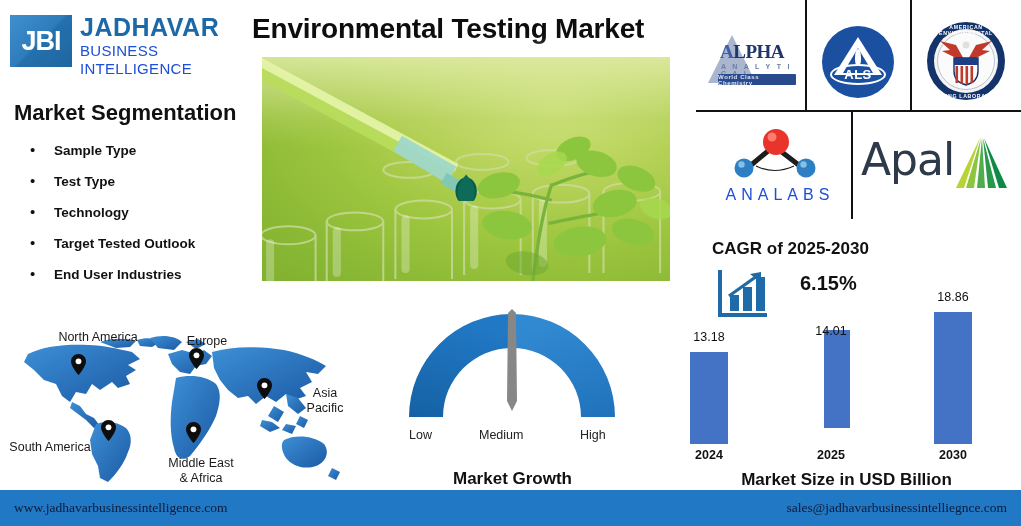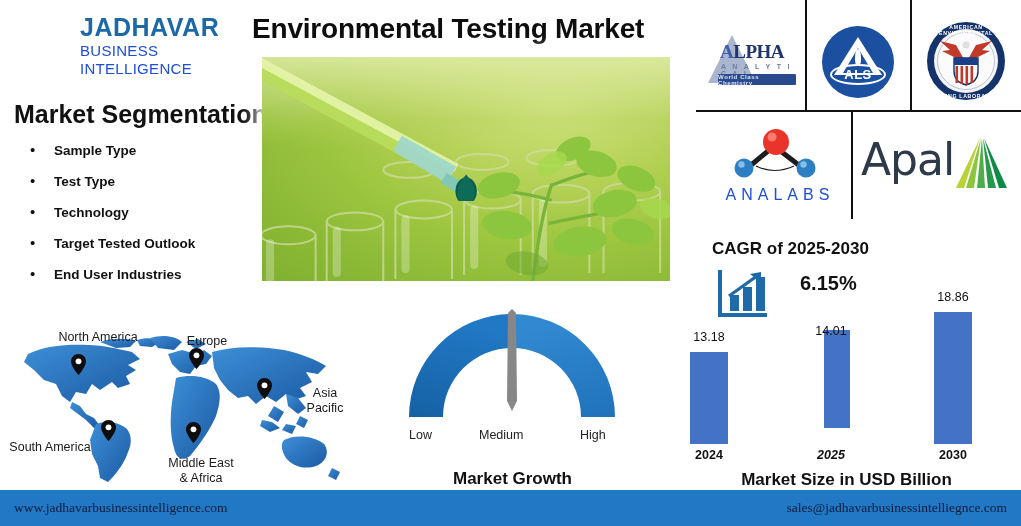--- a/index.html
+++ b/index.html
@@ -28,21 +28,21 @@
 
   
   .headline {
     position: absolute; left: 252px; top: 13px; width: 470px;
     font-size: 28px; font-weight: bold; color: #0d0d0d; letter-spacing: -0.2px;
   }
 
   
   .seg-title {
     position: absolute; left: 14px; top: 100px;
-    font-size: 25px; font-weight: bold; color: #111;
+    font-size: 22px; font-weight: bold; color: #111;
   }
   .seg-list { position: absolute; left: 30px; top: 140px; width: 220px; }
   .seg-item { display: flex; align-items: baseline; height: 31px; }
   .seg-bullet { width: 24px; color: #111; font-size: 15px; line-height: 20px; }
   .seg-label { font-size: 13.5px; font-weight: bold; color: #111; }
 
   
   .hero {
     position: absolute; left: 262px; top: 57px; width: 408px; height: 224px;
     overflow: hidden;
@@ -200,20 +200,23 @@
     padding:0 14px;
   }
   .footer div { color:#0e1b3a; font-size:13.5px; font-family:"Liberation Serif", serif; }
 </style>
 </head>
 <body>
 
 <div id="canvas">
 
   <div class="brand">
+    <div class="brand-mark">
+      <span>JBI</span>
+    </div>
     <div class="brand-txt">
       <div class="brand-name">JADHAVAR</div>
       <div class="brand-sub">BUSINESS INTELLIGENCE</div>
     </div>
   </div>
 
   <div class="headline">Environmental Testing Market</div>
 
   <div class="seg-title">Market Segmentation</div>
   <div class="seg-list">
@@ -404,21 +407,21 @@
     <div class="bar-col" style="left:18px; height:92px;">
       <div class="bar-value" style="bottom:100px;">13.18</div>
       <div class="bar-rect" style="height:92px;"></div>
     </div>
     <div class="bar-year" style="left:37px;">2024</div>
 
     <div class="bar-col" style="left:140px; height:114px;padding-left:12px;">
       <div class="bar-value" style="bottom:106px;">14.01</div>
       <div class="bar-rect" style="height:98px;"></div>
     </div>
-    <div class="bar-year" style="left:159px;font-style:italic;">2025</div>
+    <div class="bar-year" style="left:159px;">2025</div>
 
     <div class="bar-col" style="left:262px; height:132px;">
       <div class="bar-value" style="bottom:140px;">18.86</div>
       <div class="bar-rect" style="height:132px;"></div>
     </div>
     <div class="bar-year" style="left:281px;">2030</div>
 
     <div class="bar-caption">Market Size in USD Billion</div>
   </div>
 

